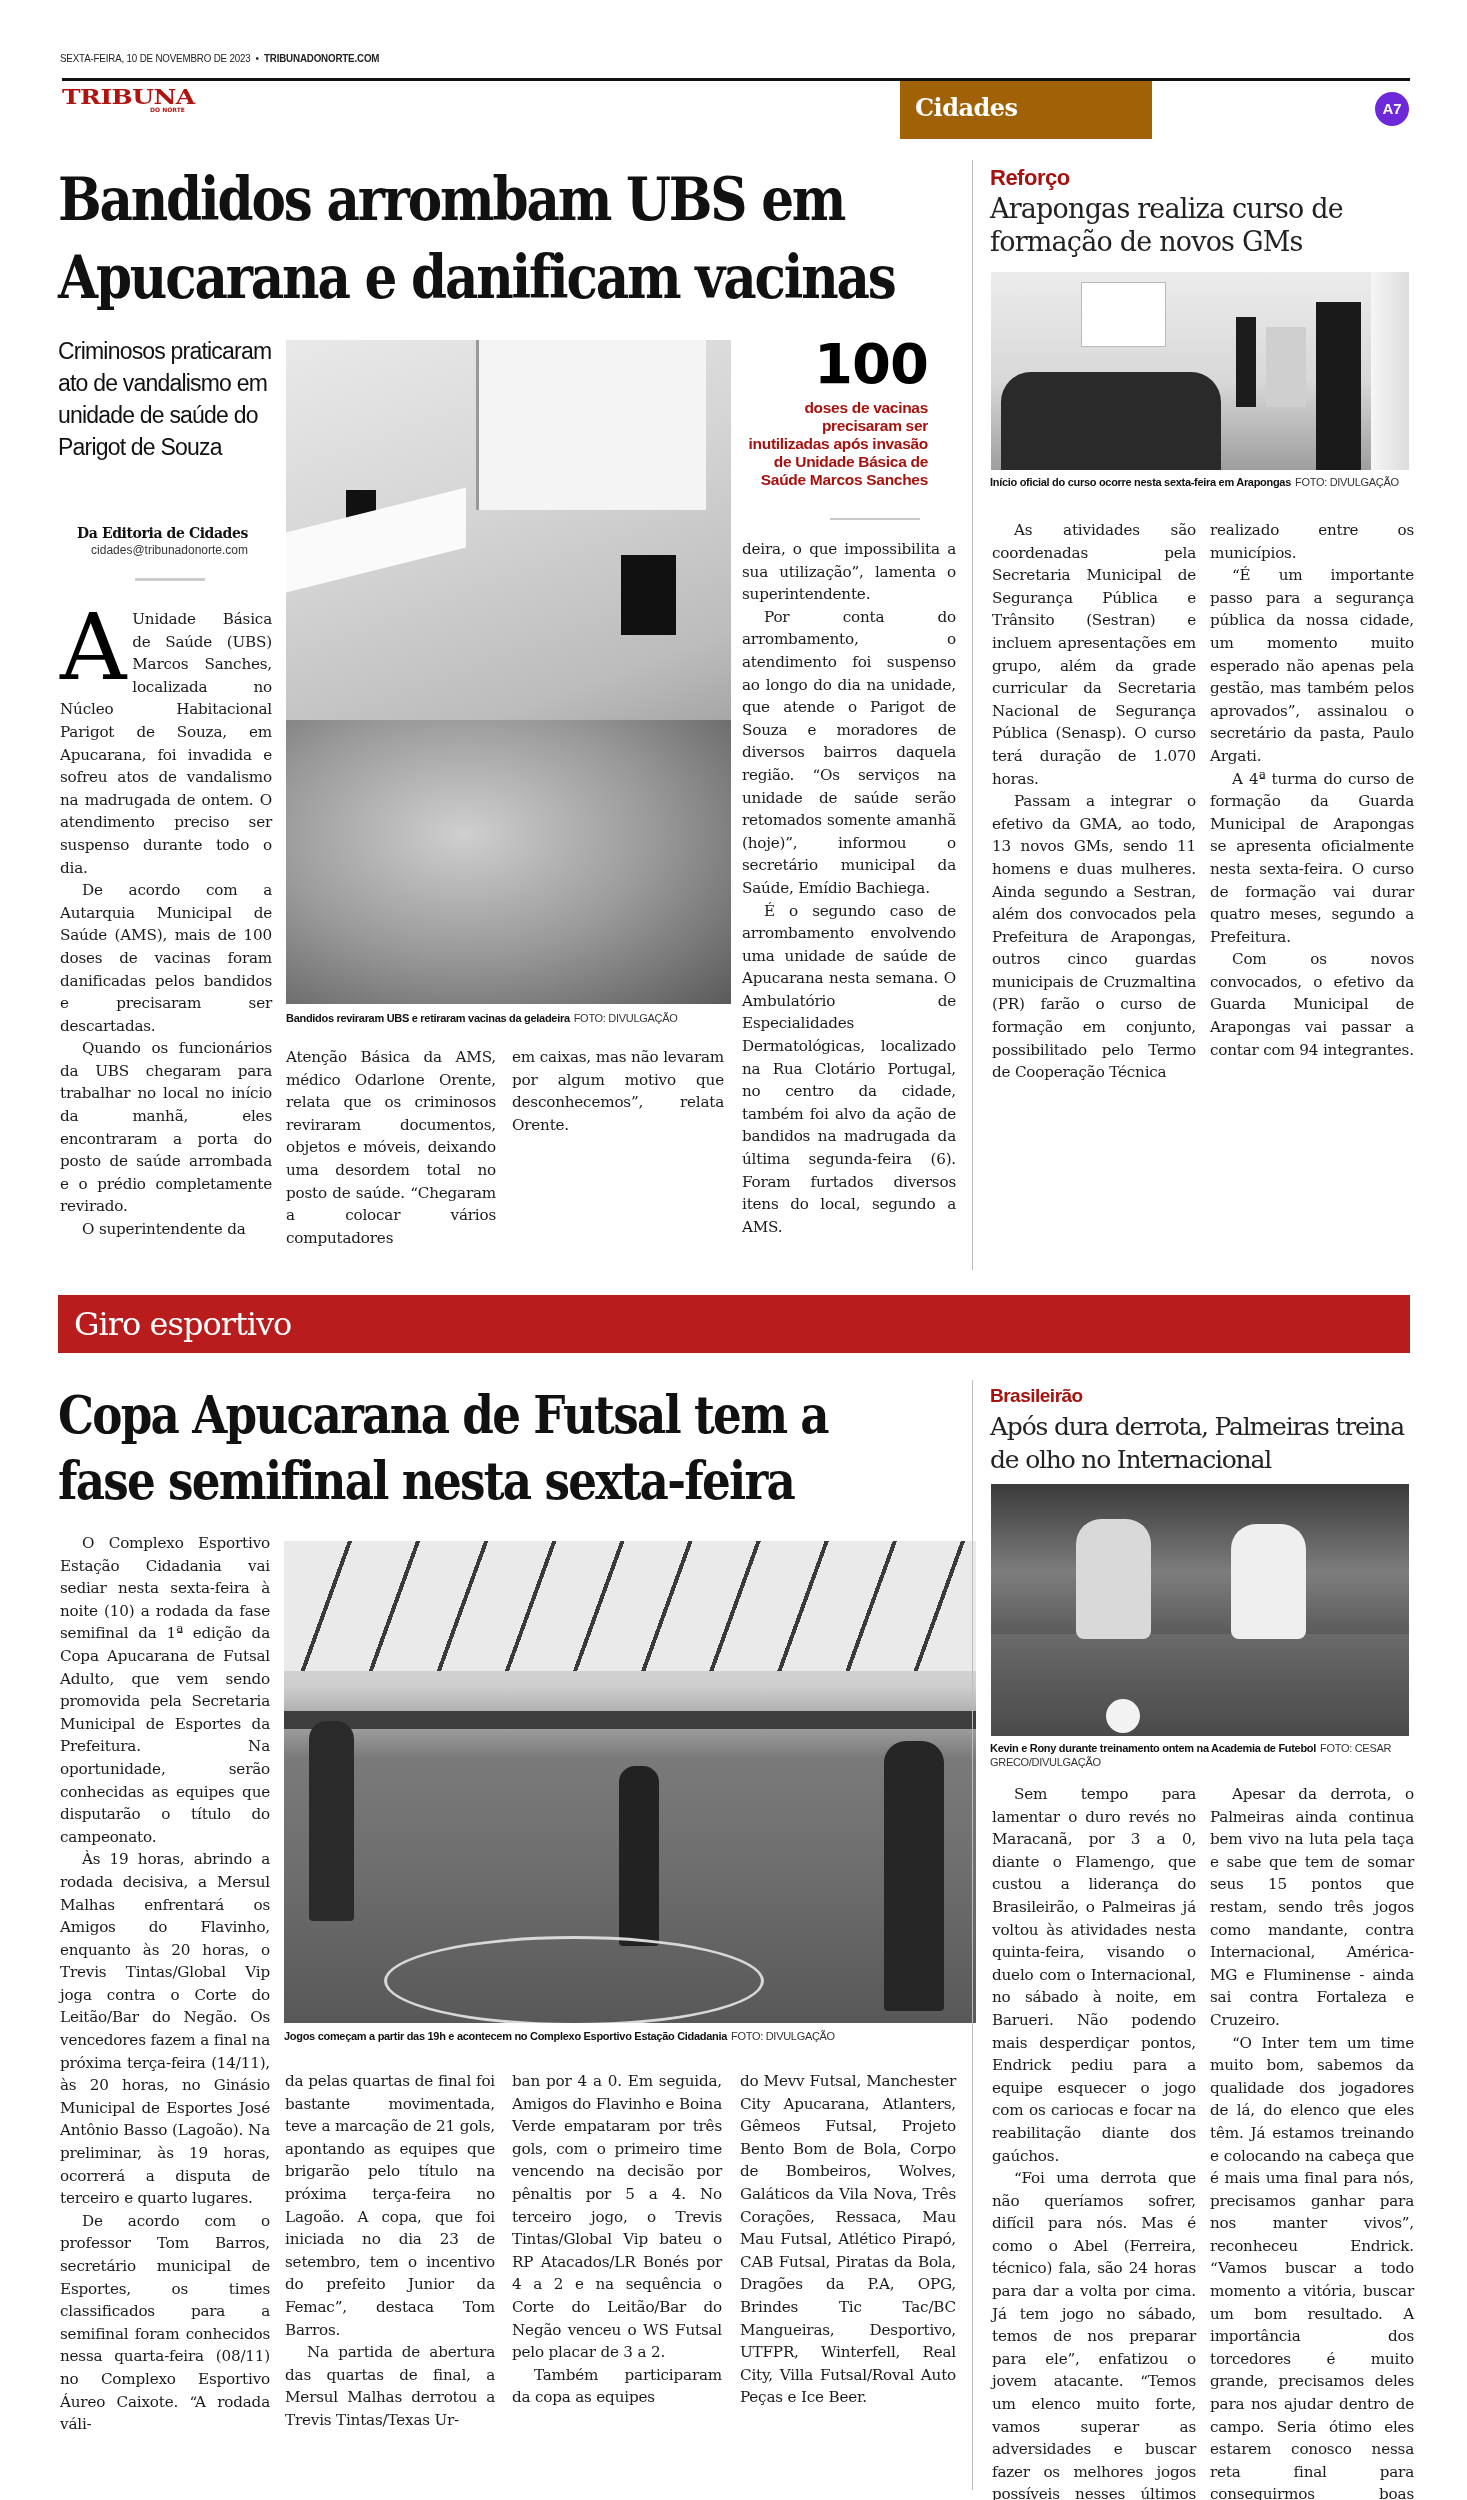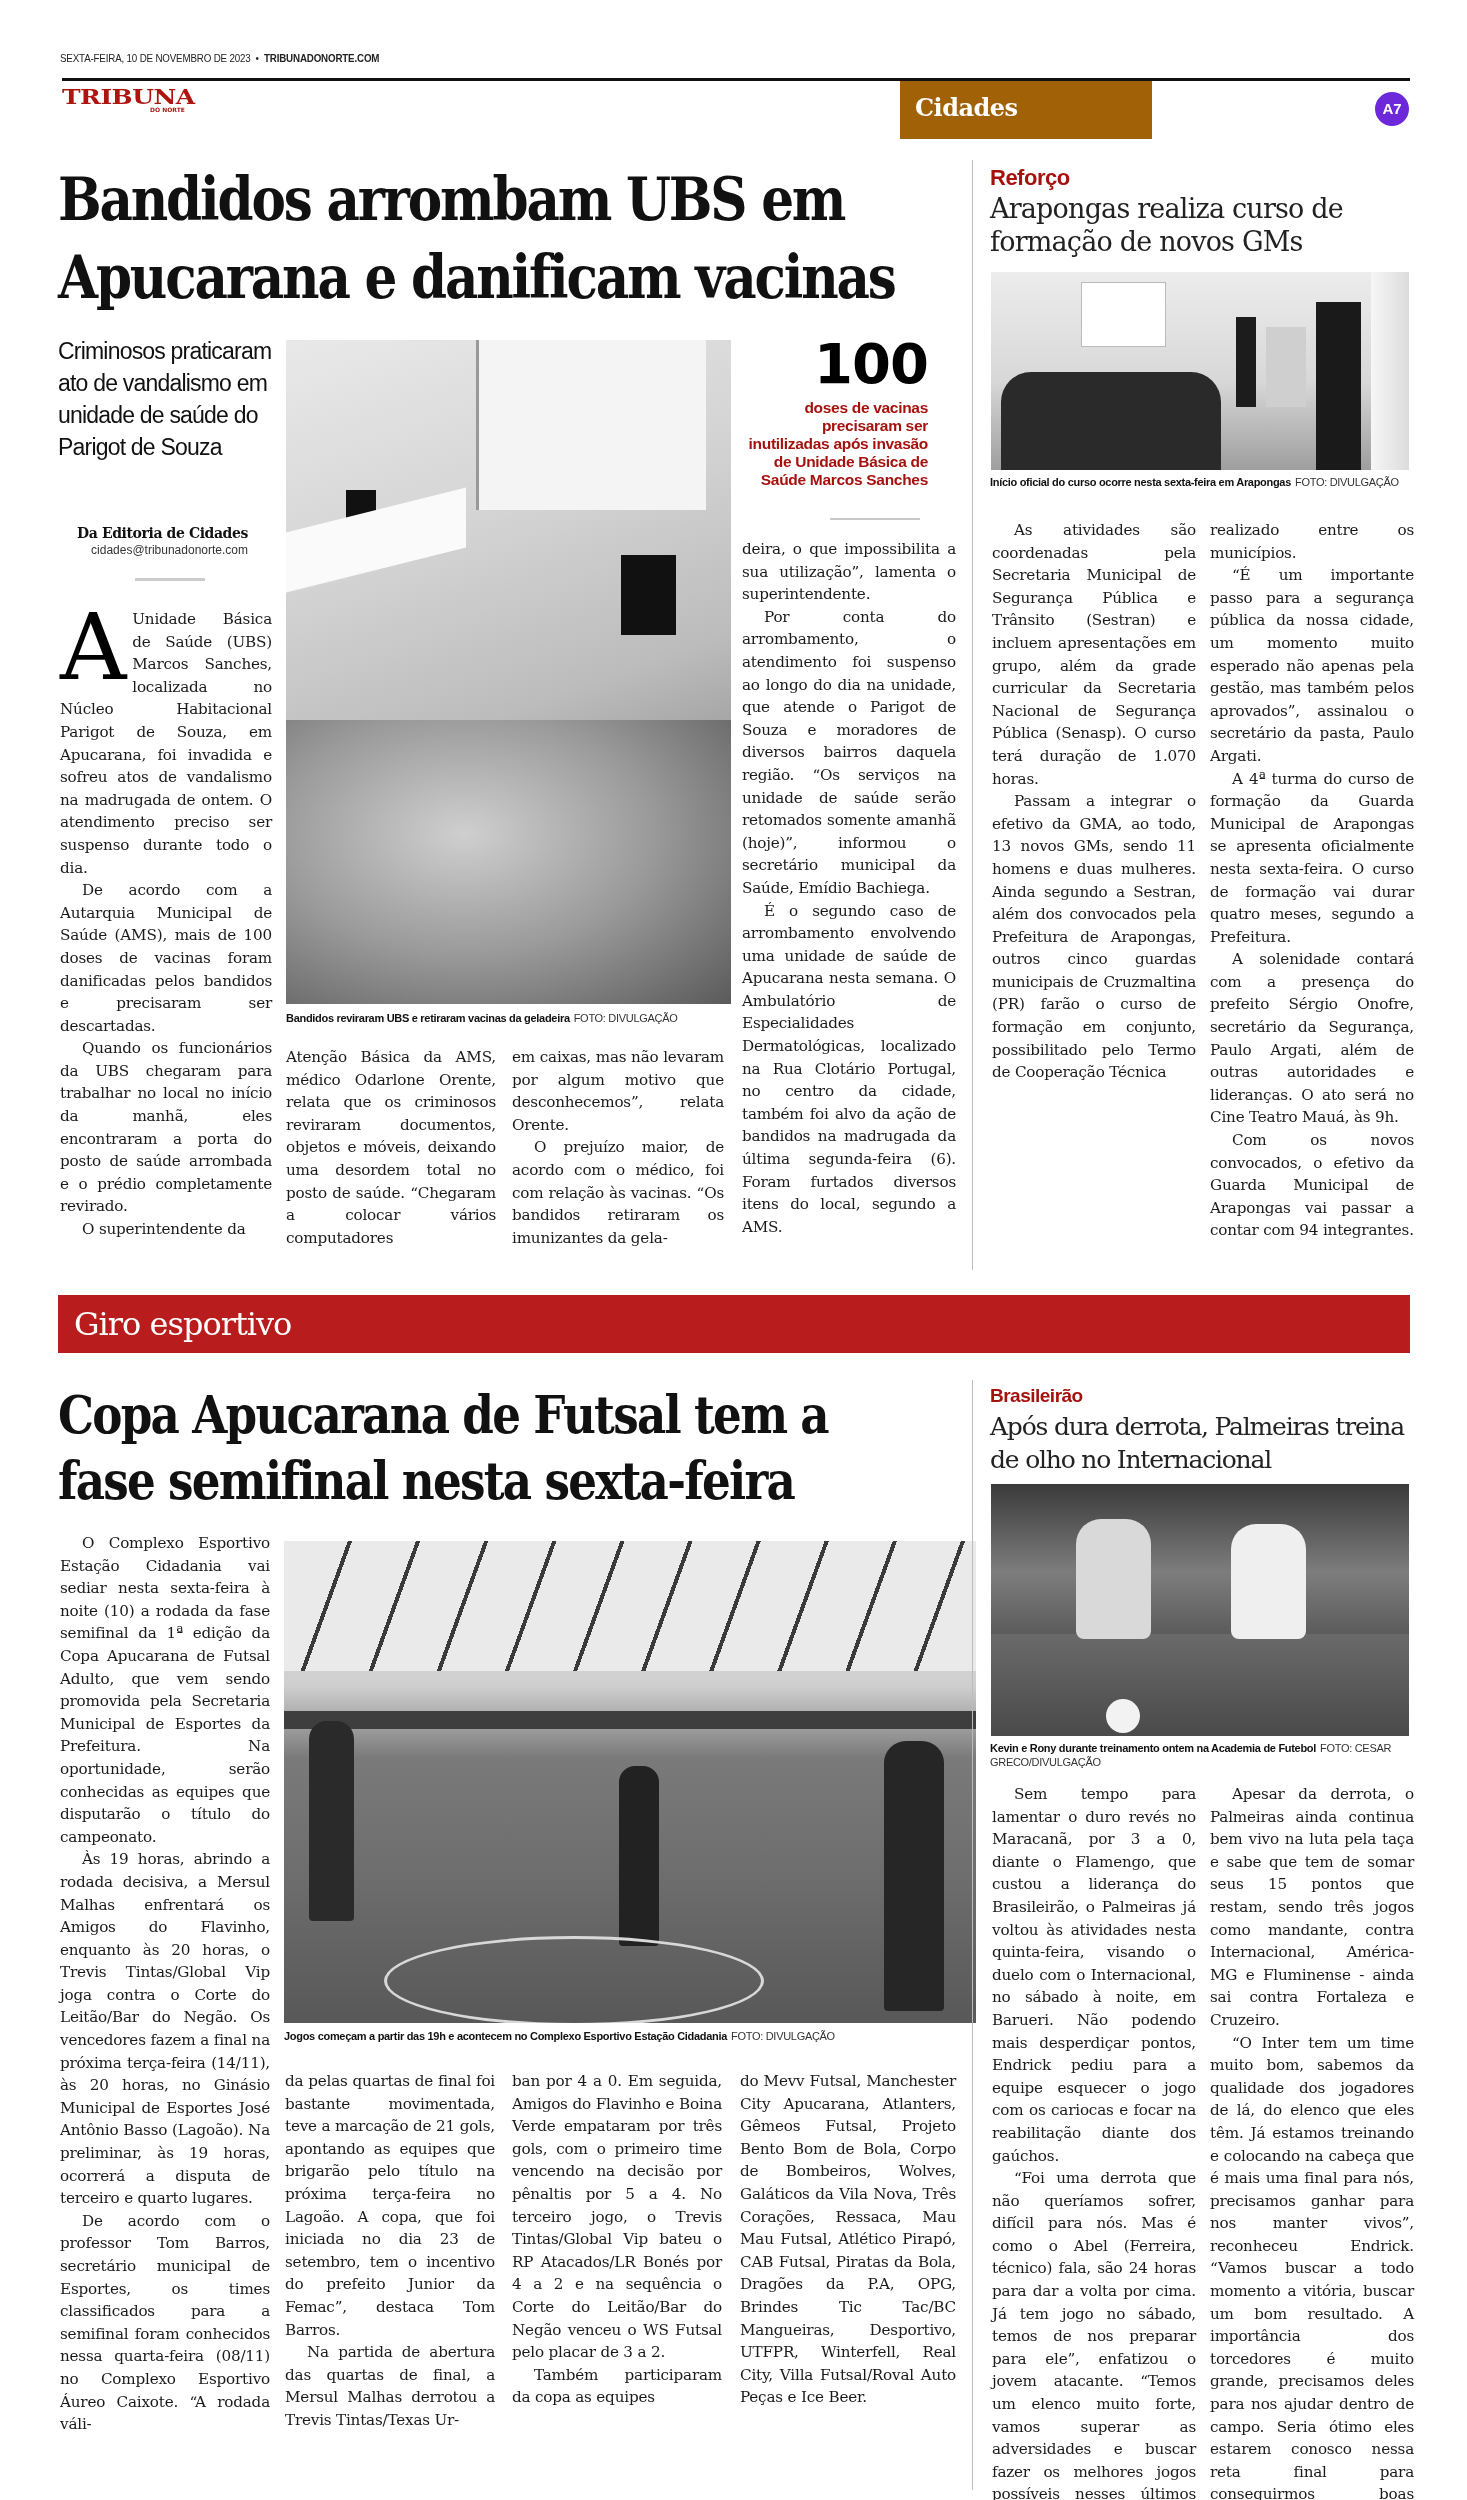--- a/index.html
+++ b/index.html
@@ -116,21 +116,20 @@
   <p class="noindent"><span class="dropcap">A</span><span>Unidade Básica de Saúde (UBS) Marcos Sanches, localizada no Núcleo Habitacional Parigot de Souza, em Apucarana, foi invadida e sofreu atos de vandalismo na madrugada de ontem. O atendimento preciso ser suspenso durante todo o dia.</span></p>
   <p>De acordo com a Autarquia Municipal de Saúde (AMS), mais de 100 doses de vacinas foram danificadas pelos bandidos e precisaram ser descartadas.</p>
   <p>Quando os funcionários da UBS chegaram para trabalhar no local no início da manhã, eles encontraram a porta do posto de saúde arrombada e o prédio completamente revirado.</p>
   <p>O superintendente da</p>
 </div>
 <div class="col body-text" style="left:286px;top:1046px;width:210px;">
   <p class="noindent">Atenção Básica da AMS, médico Odarlone Orente, relata que os criminosos reviraram documentos, objetos e móveis, deixando uma desordem total no posto de saúde. “Chegaram a colocar vários computadores</p>
 </div>
 <div class="col body-text" style="left:512px;top:1046px;width:212px;">
   <p class="noindent">em caixas, mas não levaram por algum motivo que desconhecemos”, relata Orente.</p>
-  <p>O prejuízo maior, de acordo com o médico, foi com relação às vacinas. “Os bandidos retiraram os imunizantes da gela-</p>
 </div>
 <div class="col body-text" style="left:742px;top:538px;width:214px;">
   <p class="noindent">deira, o que impossibilita a sua utilização”, lamenta o superintendente.</p>
   <p>Por conta do arrombamento, o atendimento foi suspenso ao longo do dia na unidade, que atende o Parigot de Souza e moradores de diversos bairros daquela região. “Os serviços na unidade de saúde serão retomados somente amanhã (hoje)”, informou o secretário municipal da Saúde, Emídio Bachiega.</p>
   <p>É o segundo caso de arrombamento envolvendo uma unidade de saúde de Apucarana nesta semana. O Ambulatório de Especialidades Dermatológicas, localizado na Rua Clotário Portugal, no centro da cidade, também foi alvo da ação de bandidos na madrugada da última segunda-feira (6). Foram furtados diversos itens do local, segundo a AMS.</p>
 </div>
 
 <div id="vline-1" class="abs"></div>
 
 <div id="ref-kicker" class="abs">Reforço</div>
@@ -147,21 +146,20 @@
   <span class="cap-bold">Início oficial do curso ocorre nesta sexta-feira em Arapongas</span><span class="cap-credit">FOTO: DIVULGAÇÃO</span>
 </div>
 <div class="col body-text" style="left:992px;top:519px;width:204px;">
   <p>As atividades são coordenadas pela Secretaria Municipal de Segurança Pública e Trânsito (Sestran) e incluem apresentações em grupo, além da grade curricular da Secretaria Nacional de Segurança Pública (Senasp). O curso terá duração de 1.070 horas.</p>
   <p>Passam a integrar o efetivo da GMA, ao todo, 13 novos GMs, sendo 11 homens e duas mulheres. Ainda segundo a Sestran, além dos convocados pela Prefeitura de Arapongas, outros cinco guardas municipais de Cruzmaltina (PR) farão o curso de formação em conjunto, possibilitado pelo Termo de Cooperação Técnica</p>
 </div>
 <div class="col body-text" style="left:1210px;top:519px;width:204px;">
   <p class="noindent">realizado entre os municípios.</p>
   <p>“É um importante passo para a segurança pública da nossa cidade, um momento muito esperado não apenas pela gestão, mas também pelos aprovados”, assinalou o secretário da pasta, Paulo Argati.</p>
   <p>A 4ª turma do curso de formação da Guarda Municipal de Arapongas se apresenta oficialmente nesta sexta-feira. O curso de formação vai durar quatro meses, segundo a Prefeitura.</p>
-  <p>A solenidade contará com a presença do prefeito Sérgio Onofre, secretário da Segurança, Paulo Argati, além de outras autoridades e lideranças. O ato será no Cine Teatro Mauá, às 9h.</p>
   <p>Com os novos convocados, o efetivo da Guarda Municipal de Arapongas vai passar a contar com 94 integrantes.</p>
 </div>
 
 <div id="sports-band" class="abs">
   <span>Giro  esportivo</span>
 </div>
 
 <div id="futsal-headline" class="abs">
   <div>Copa Apucarana de Futsal tem a</div>
   <div>fase semifinal nesta sexta-feira</div>

